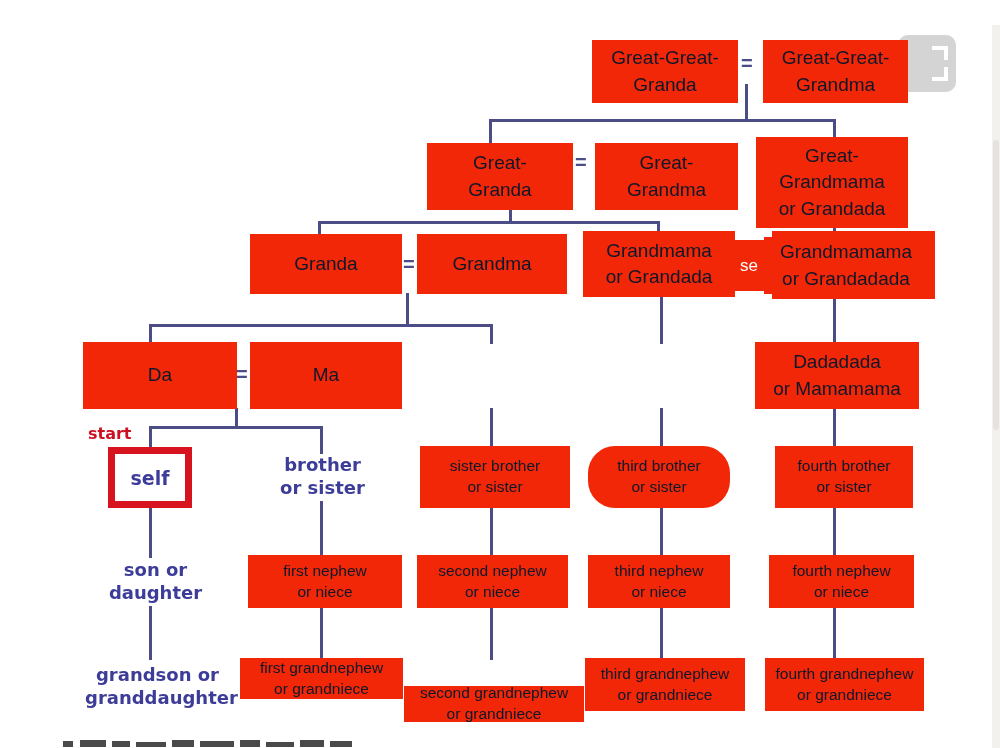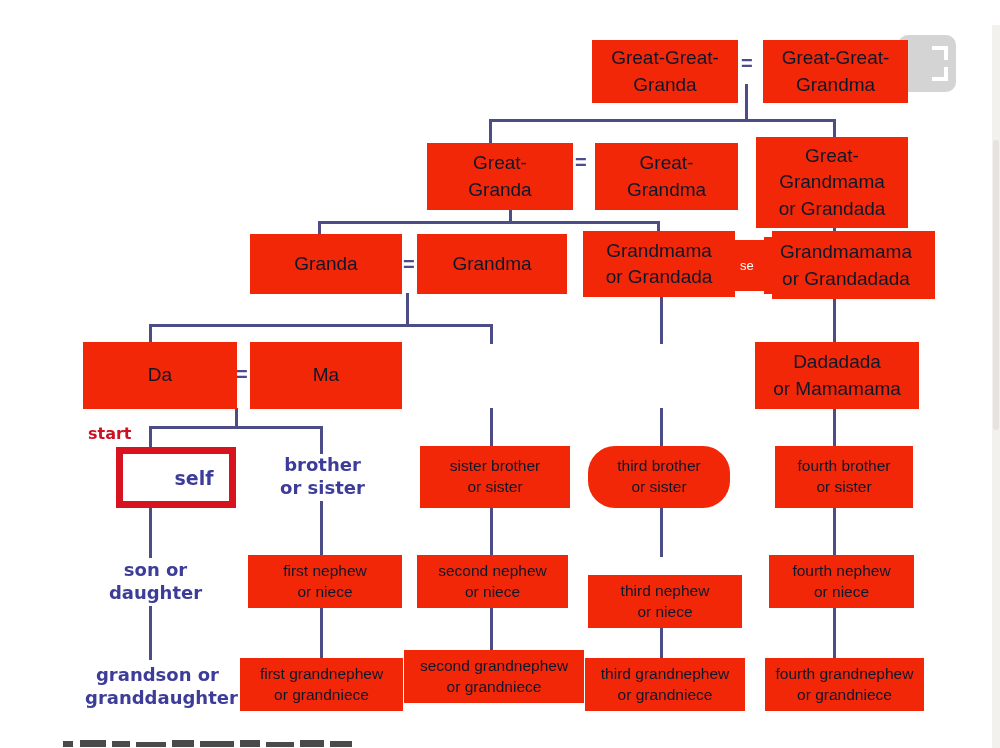--- a/index.html
+++ b/index.html
@@ -13,26 +13,26 @@
   
   .line{position:absolute;background:#4c4c86;z-index:1;}
   .h{height:3px;} .v{width:3px;}
   
   .eq{position:absolute;color:#4c4c8c;font-weight:bold;font-size:20px;z-index:1;line-height:1;}
   .eq-top{z-index:3;}
   
   .comic{position:absolute;color:#3d3d99;font-family:"DejaVu Sans",sans-serif;font-weight:bold;
          text-align:center;white-space:pre-line;z-index:1;font-size:18px;line-height:1.3;}
   .start{color:#cc1122;font-size:16px;}
-  .selfbox{position:absolute;left:116px;top:447px;width:70px;height:47px;border:7px solid #d6131f;
+  .selfbox{position:absolute;left:108px;top:447px;width:70px;height:47px;border:7px solid #d6131f;
            background:transparent;display:flex;align-items:center;justify-content:center;z-index:1;
-           color:#3d3d99;font-family:"DejaVu Sans",sans-serif;font-weight:bold;font-size:19px;padding-left:36px;}
+           color:#3d3d99;font-family:"DejaVu Sans",sans-serif;font-weight:bold;font-size:19px;}
   
   .sebox{position:absolute;left:735px;top:240px;width:40px;height:51px;background:#f22708;color:#fff;
-         font-size:13px;display:flex;align-items:center;z-index:2;padding-left:5px;box-sizing:border-box;}
+         font-size:17px;display:flex;align-items:center;z-index:2;padding-left:5px;box-sizing:border-box;}
   .shadowbox{position:absolute;left:772px;top:231px;width:163px;height:68px;background:#f22708;z-index:2;}
   .mainD{left:764px;top:237px;width:164px;height:57px;z-index:3;}
   
   .snip{position:absolute;left:898px;top:35px;width:58px;height:57px;background:#d4d4d4;
         border-radius:10px;z-index:1;}
   .snip .b1{position:absolute;right:8px;top:11px;width:12px;height:10px;
             border-top:4px solid #fff;border-right:4px solid #fff;}
   .snip .b2{position:absolute;right:8px;bottom:11px;width:12px;height:10px;
             border-bottom:4px solid #fff;border-right:4px solid #fff;}
   
@@ -129,30 +129,30 @@
 or sister</div>
   <div class="box small" style="left:775px;top:446px;width:138px;height:62px;">fourth brother
 or sister</div>
 
   <div class="comic" style="left:98px;top:558px;width:115px;">son or
 daughter</div>
   <div class="box small" style="left:248px;top:555px;width:154px;height:53px;">first nephew
 or niece</div>
   <div class="box small" style="left:417px;top:555px;width:151px;height:53px;">second nephew
 or niece</div>
-  <div class="box small" style="left:588px;top:555px;width:154px;height:53px;margin-top:20px;">third nephew
+  <div class="box small" style="left:588px;top:555px;width:142px;height:53px;">third nephew
 or niece</div>
   <div class="box small" style="left:769px;top:555px;width:145px;height:53px;">fourth nephew
 or niece</div>
 
   <div class="comic" style="left:85px;top:663px;width:145px;">grandson or
 granddaughter</div>
-  <div class="box small" style="left:240px;top:658px;width:163px;height:53px;">first grandnephew
+  <div class="box small" style="left:240px;top:658px;width:163px;height:41px;">first grandnephew
 or grandniece</div>
-  <div class="box small" style="left:404px;top:650px;width:180px;height:53px;">second grandnephew
+  <div class="box small" style="left:404px;top:686px;width:180px;height:36px;">second grandnephew
 or grandniece</div>
   <div class="box small" style="left:585px;top:658px;width:160px;height:53px;">third grandnephew
 or grandniece</div>
   <div class="box small" style="left:753px;top:658px;width:159px;height:53px;margin-left:12px;">fourth grandnephew
 or grandniece</div>
 
   <div>
     <div class="cut" style="left:63px;top:741px;width:10px;height:6px;"></div>
     <div class="cut" style="left:80px;top:740px;width:26px;height:7px;"></div>
     <div class="cut" style="left:112px;top:741px;width:18px;height:6px;"></div>

